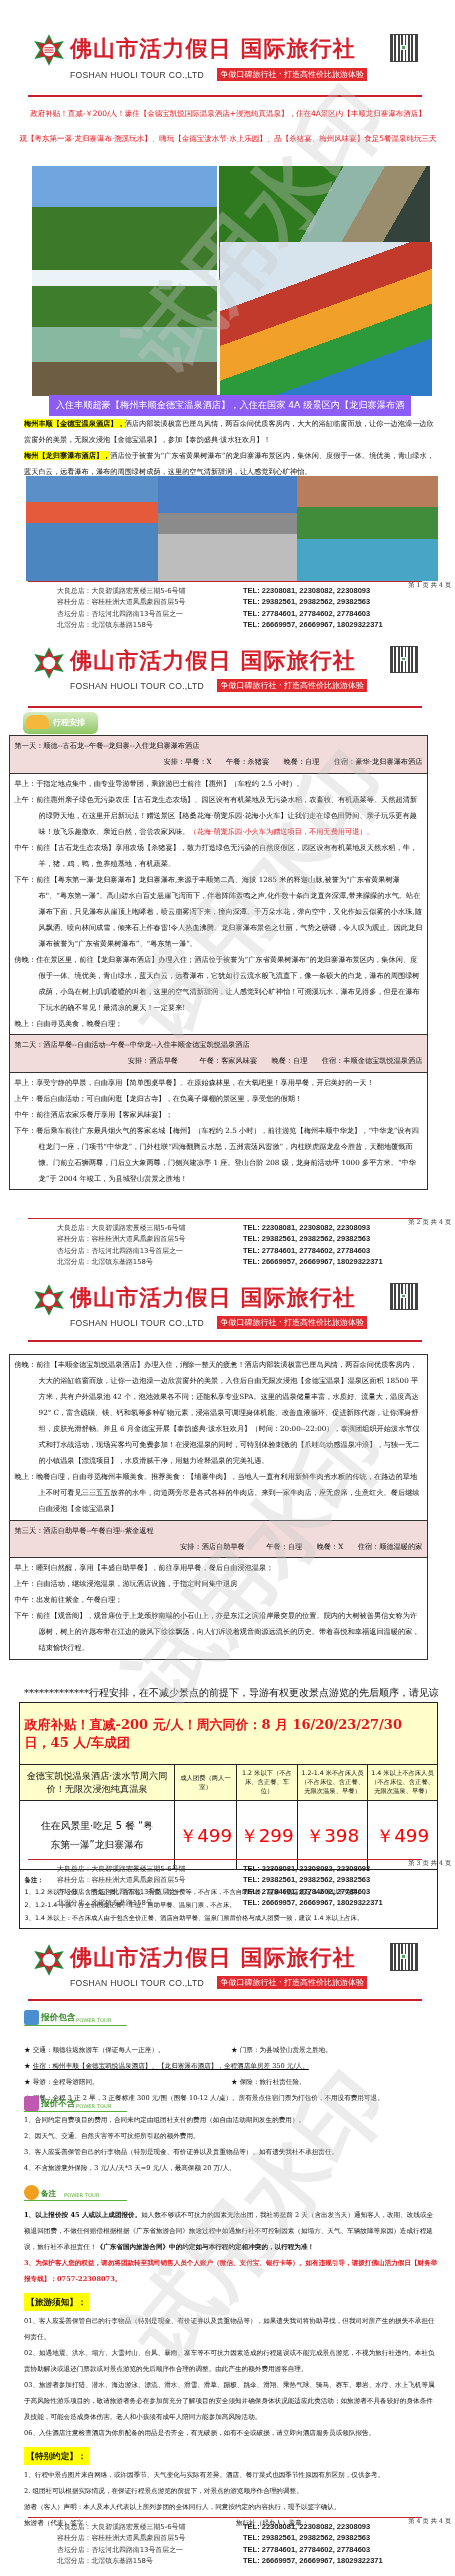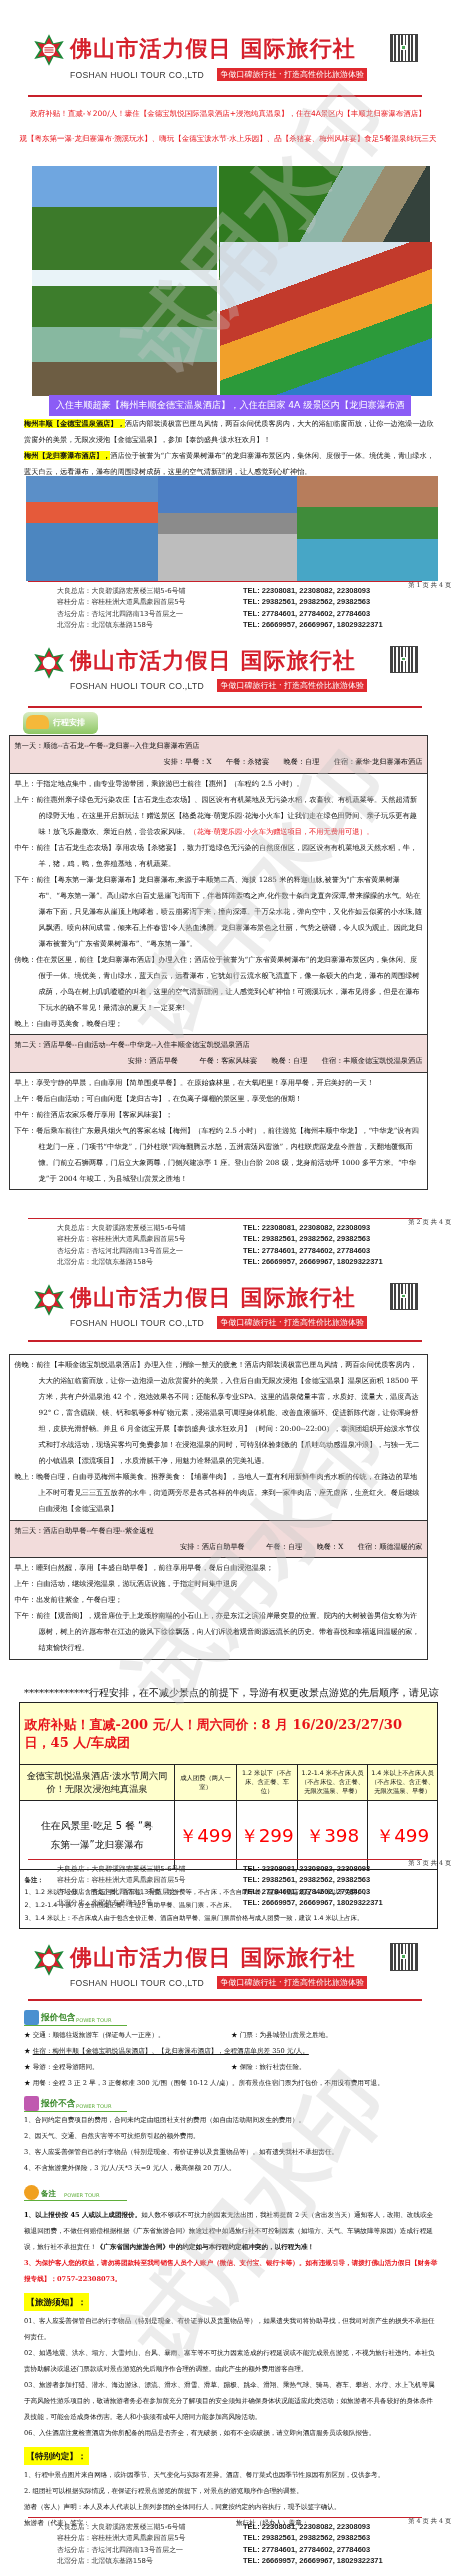--- a/index.html
+++ b/index.html
@@ -265,21 +265,21 @@
         <div class="dot"></div>
       </div>
     <div class="rule" style="top:82px"></div>
   </div>
 
   <div class="tag" style="top:92px;">
     <div class="ic" style="background:#4a90d0;"></div>
     <div class="t">报价包含</div>
     <div class="pt">POWER TOUR</div>
   </div>
-  <div class="list" style="top:110px;">
+  <div class="list" style="top:125px;">
     <div style="display:flex;">
         <span style="width:207px;">★ <span>交通：顺德往返旅游车（保证每人一正座）。</span></span>
         <span>★ <span>门票：为县城登山赏景之胜地。</span></span>
       </div>
     <div>★ <u class="thick">住宿：梅州丰顺【金德宝凯悦温泉酒店】、【龙归寨瀑布酒店】，全程酒店单房差 350 元/人。</u></div>
     <div style="display:flex;">
         <span style="width:207px;">★ <span>导游：全程导游陪同。</span></span>
         <span>★ <span>保险：旅行社责任险。</span></span>
       </div>
     <div>★ <span>用餐：全程 3 正 2 早，3 正餐标准 300 元/围（围餐 10-12 人/桌）。所有景点住宿门票为打包价，不用没有费用可退。</span></div>

